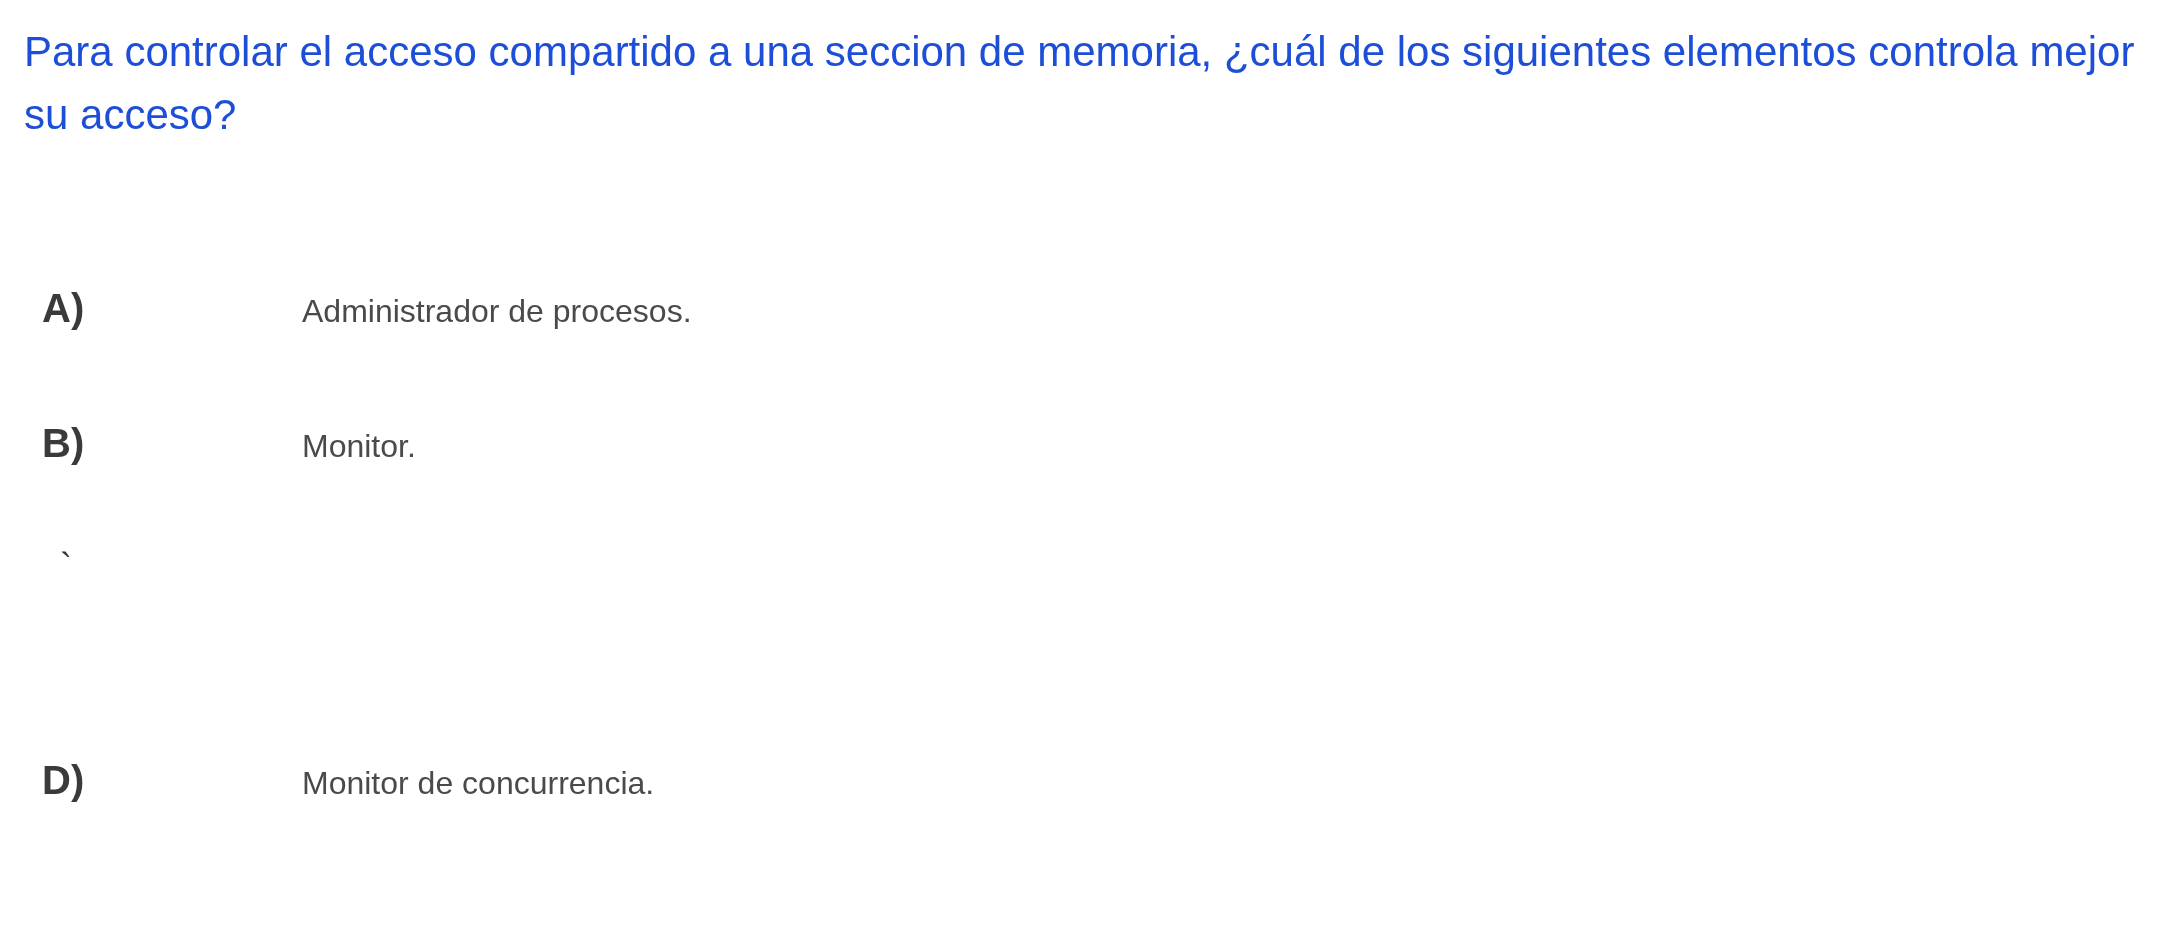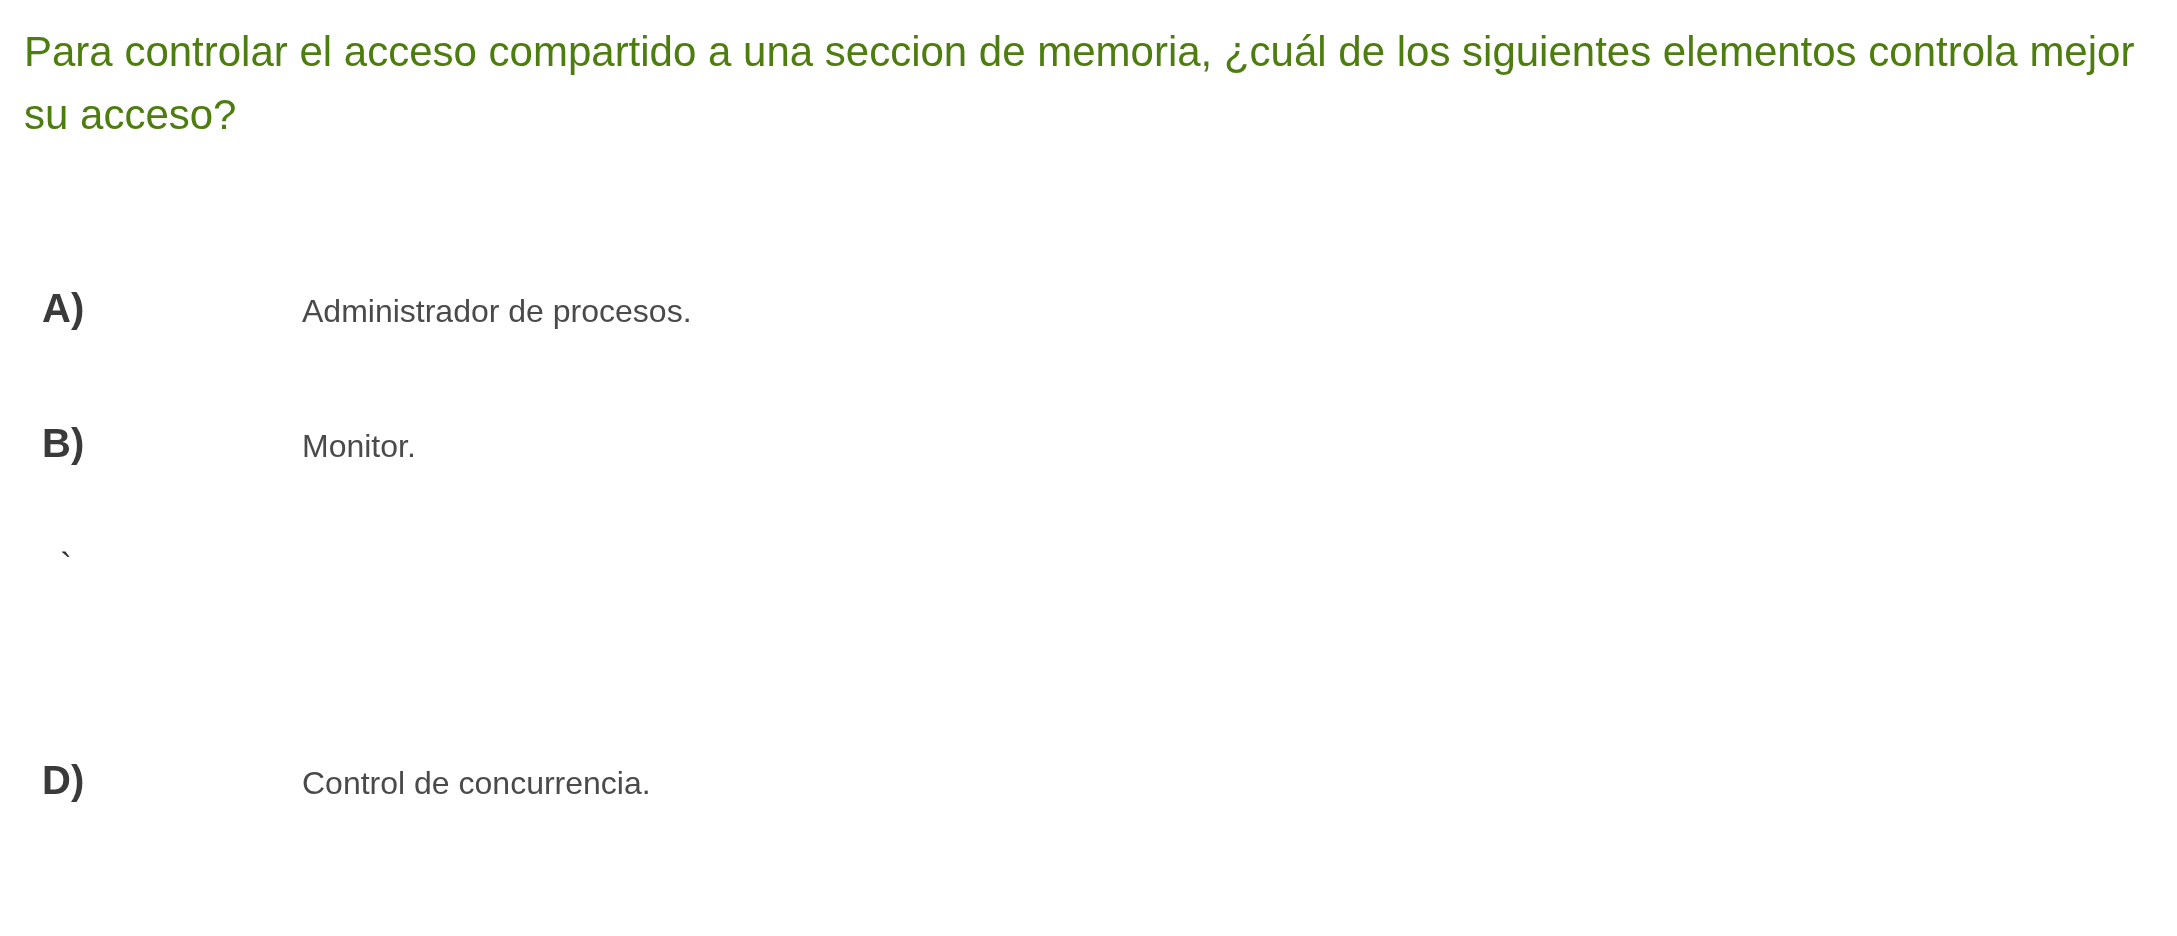--- a/index.html
+++ b/index.html
@@ -11,21 +11,21 @@
       background: #ffffff;
       font-family: Arial, Helvetica, sans-serif;
       color: #3a3a3a;
       padding: 20px 24px;
       width: 2177px;
       height: 936px;
     }
     .question-text {
       font-size: 42px;
       line-height: 1.5;
-      color: #4d7c0f;
+      color: #1d4ed8;
       margin-bottom: 140px;
       font-weight: 400;
     }
     .options-container {
       display: flex;
       flex-direction: column;
       gap: 90px;
       padding-left: 18px;
     }
     .option-row {
@@ -69,16 +69,16 @@
 
   <div class="option-row">
     <span class="option-letter">B)</span>
     <span class="option-text">Monitor.</span>
   </div>
 
   <div class="stray-mark">`</div>
 
   <div class="option-row option-gap-large">
     <span class="option-letter">D)</span>
-    <span class="option-text">Control de concurrencia.</span>
+    <span class="option-text">Monitor de concurrencia.</span>
   </div>
 
 </div>
 
 </body></html>

